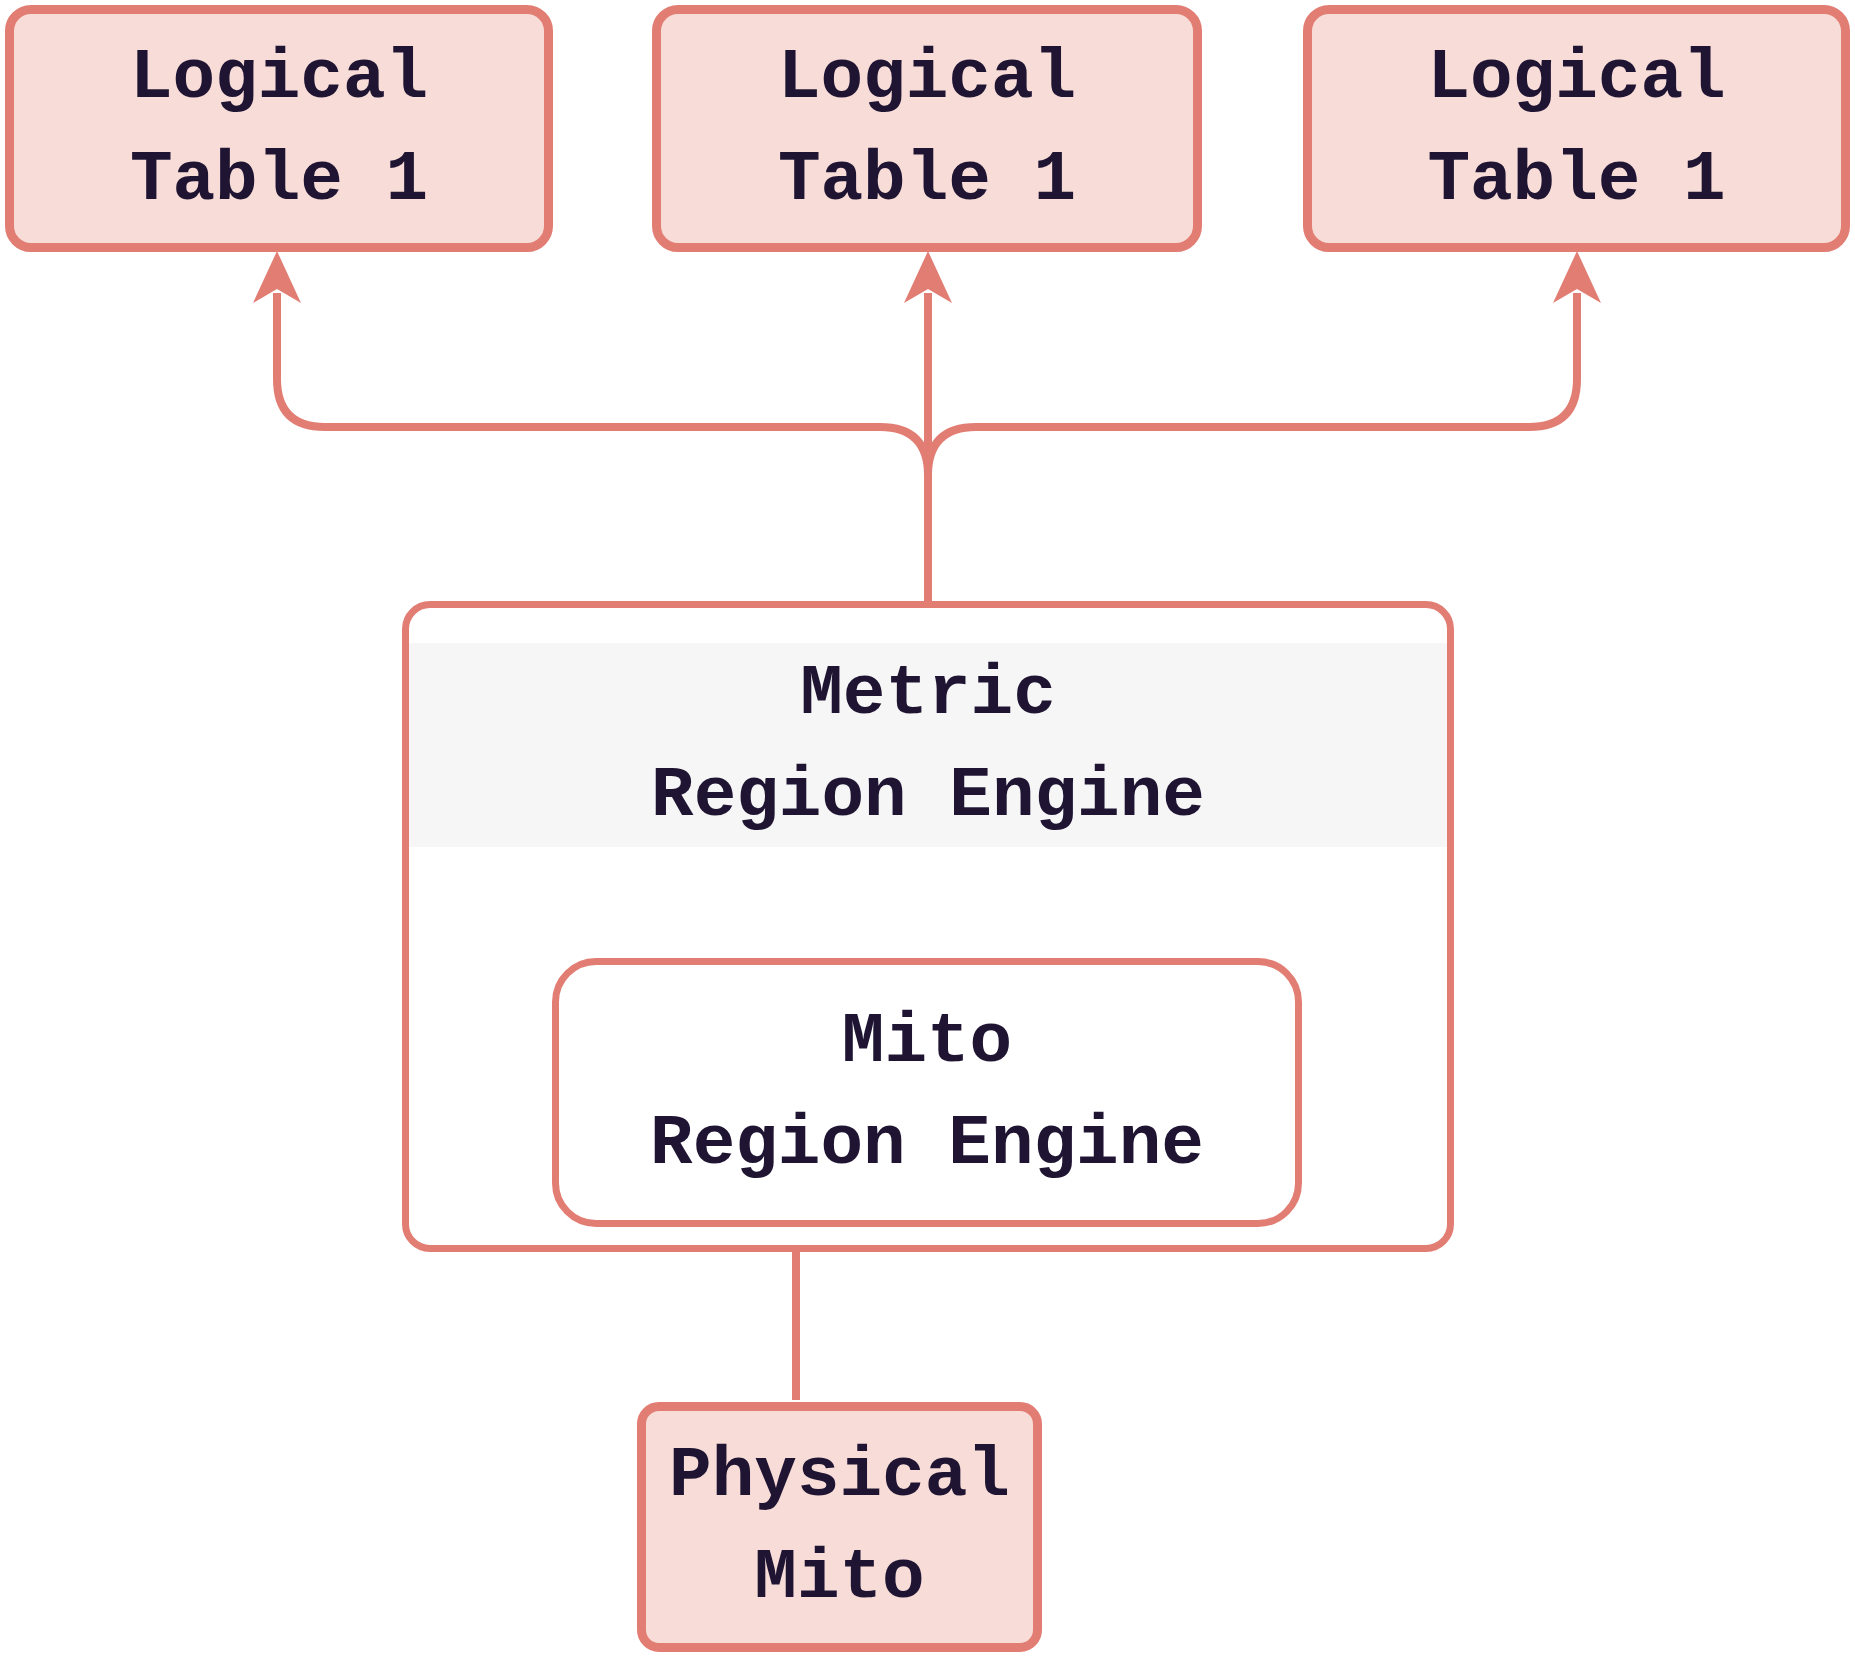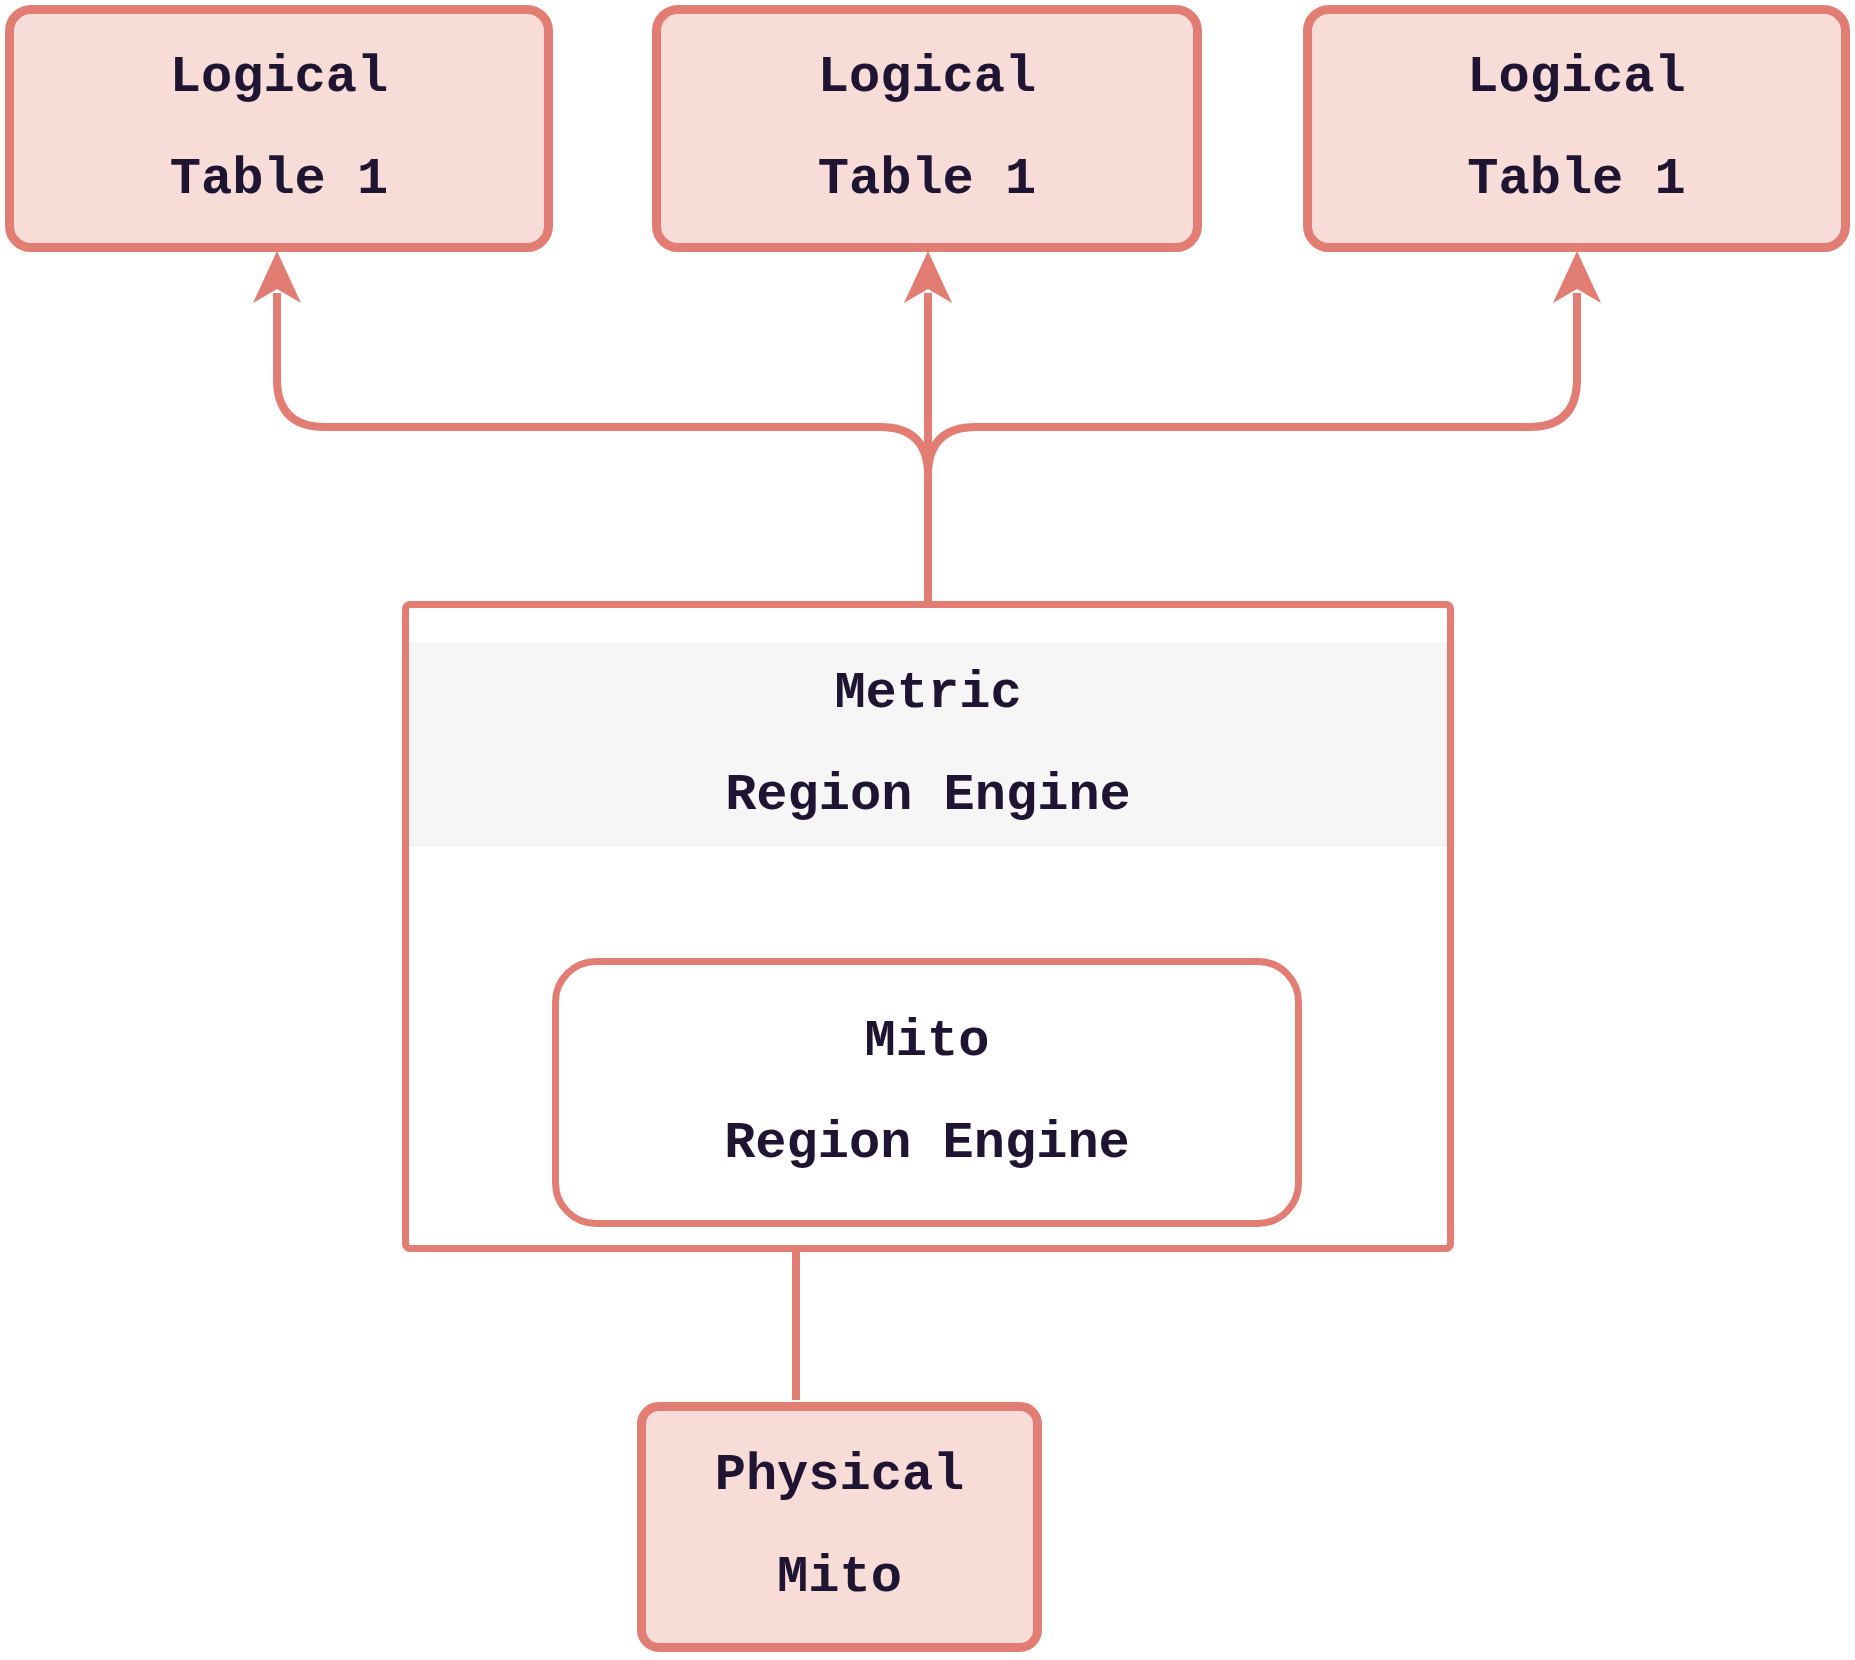--- a/index.html
+++ b/index.html
@@ -24,37 +24,37 @@
     width: 1855px;
     height: 1660px;
   }
   .node {
     position: absolute;
     box-sizing: border-box;
     display: flex;
     flex-direction: column;
     justify-content: center;
     text-align: center;
-    font-size: 52px;
+    font-size: 71px;
     line-height: 102px;
     border-style: solid;
     border-color: #e27d73;
   }
   .node .line {
     white-space: pre;
   }
   .pink {
     background: #f8dcd8;
     border-width: 9px;
     border-radius: 26px;
   }
   .white {
     background: #ffffff;
     border-width: 7px;
-    border-radius: 8px;
+    border-radius: 28px;
   }
   .hl .line {
     background: #f6f6f6;
     padding: 0 14px;
   }
   .n1 { left: 5px;    top: 5px;    width: 548px; height: 247px; }
   .n2 { left: 652px;  top: 5px;    width: 550px; height: 247px; }
   .n3 { left: 1303px; top: 5px;    width: 547px; height: 247px; }
   .metric {
     left: 402px; top: 601px; width: 1052px; height: 651px;

